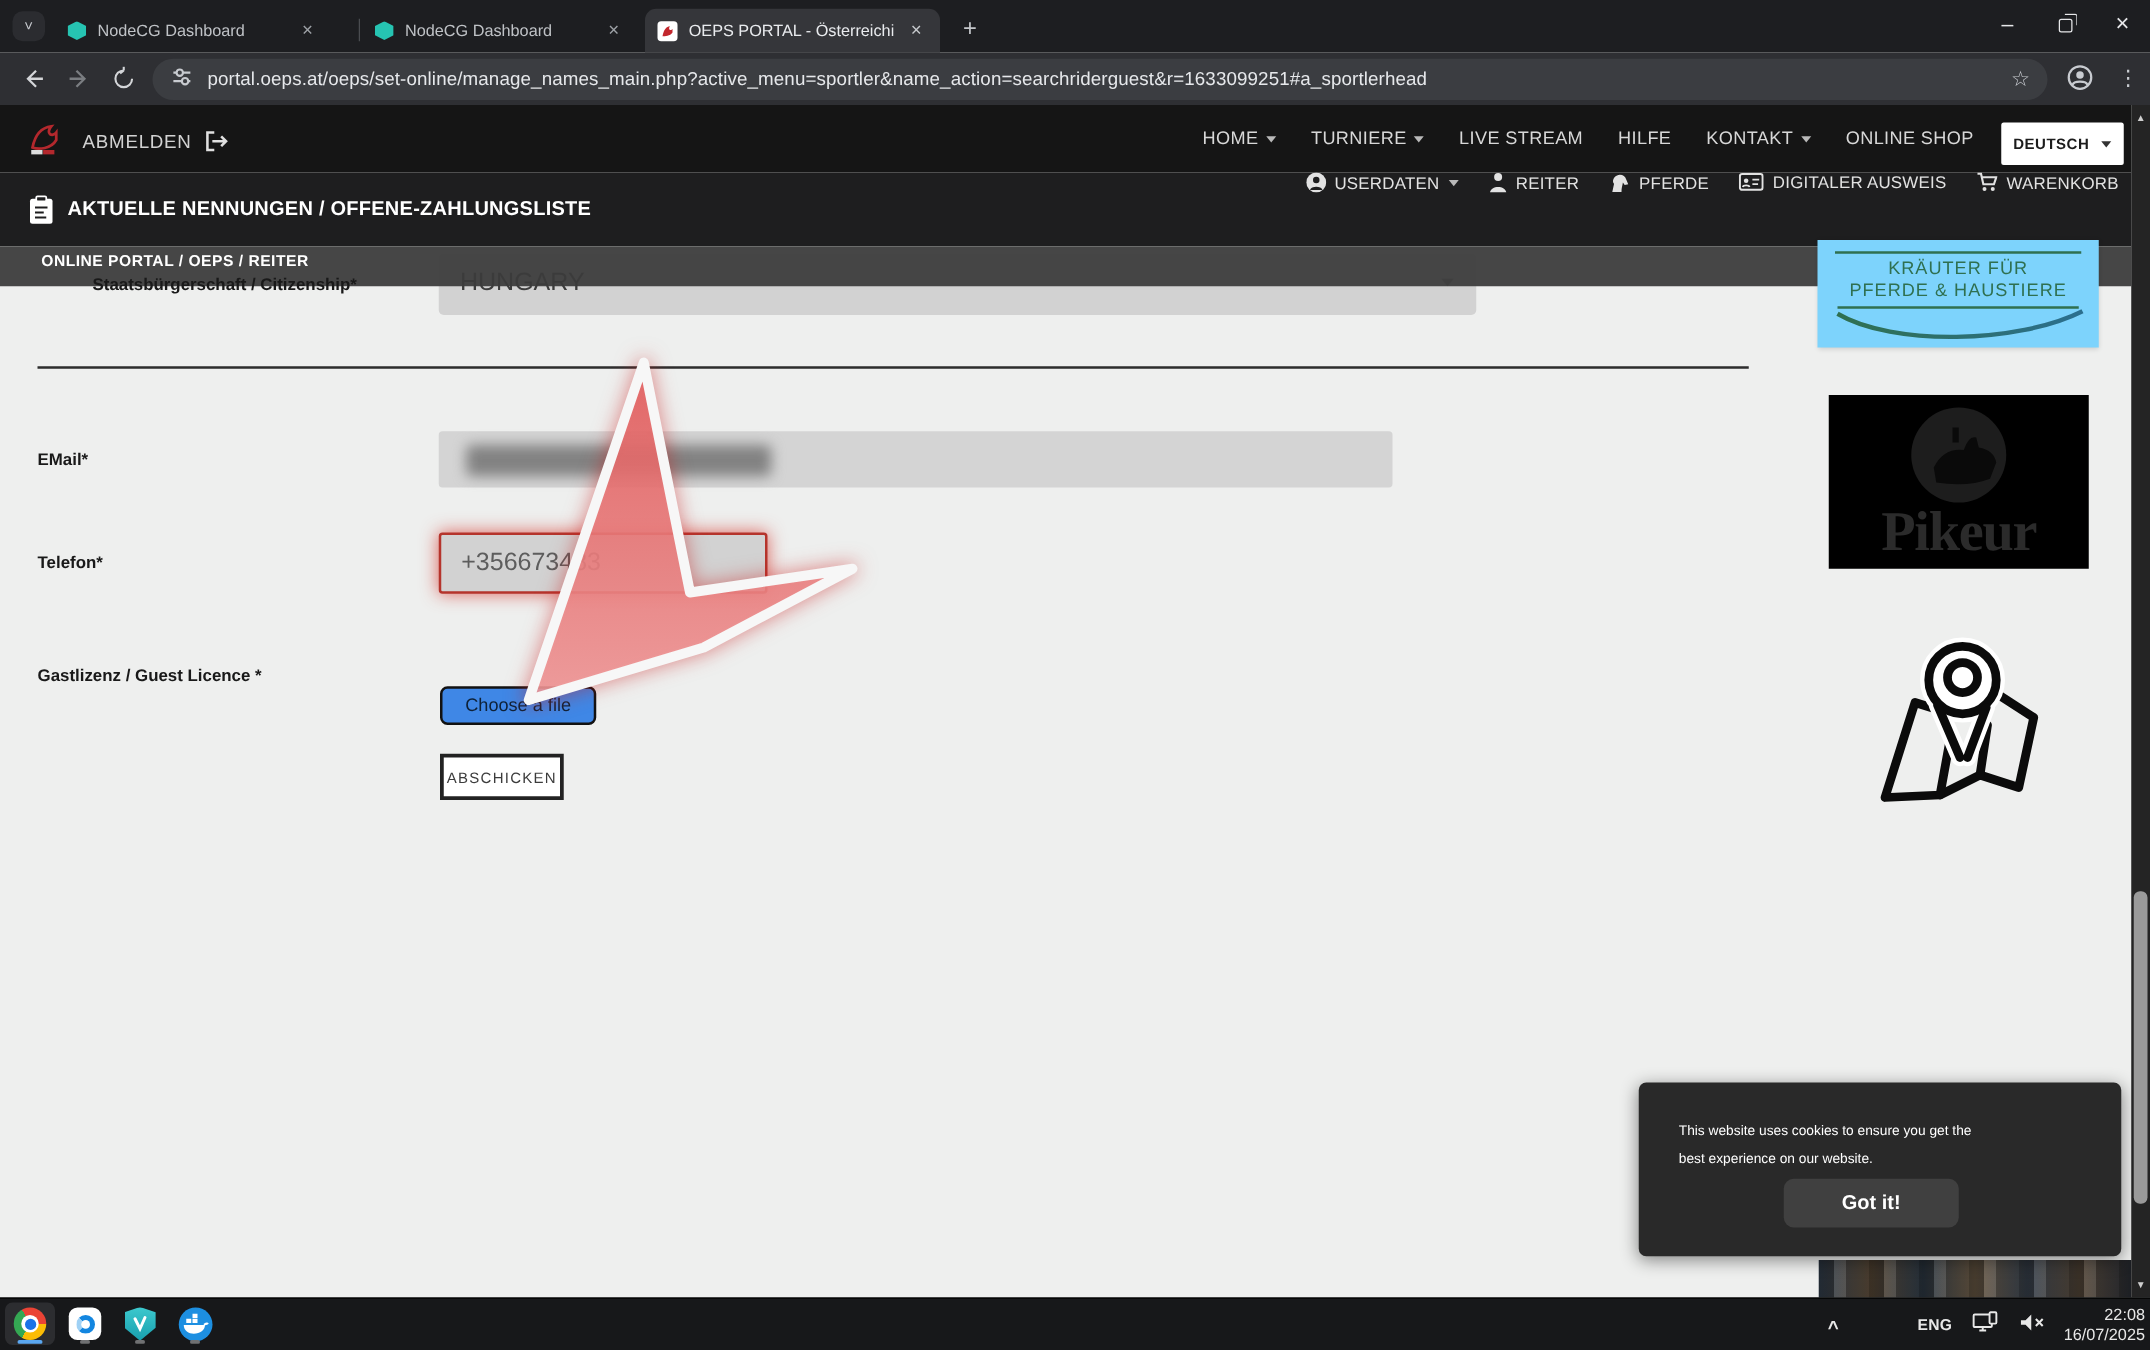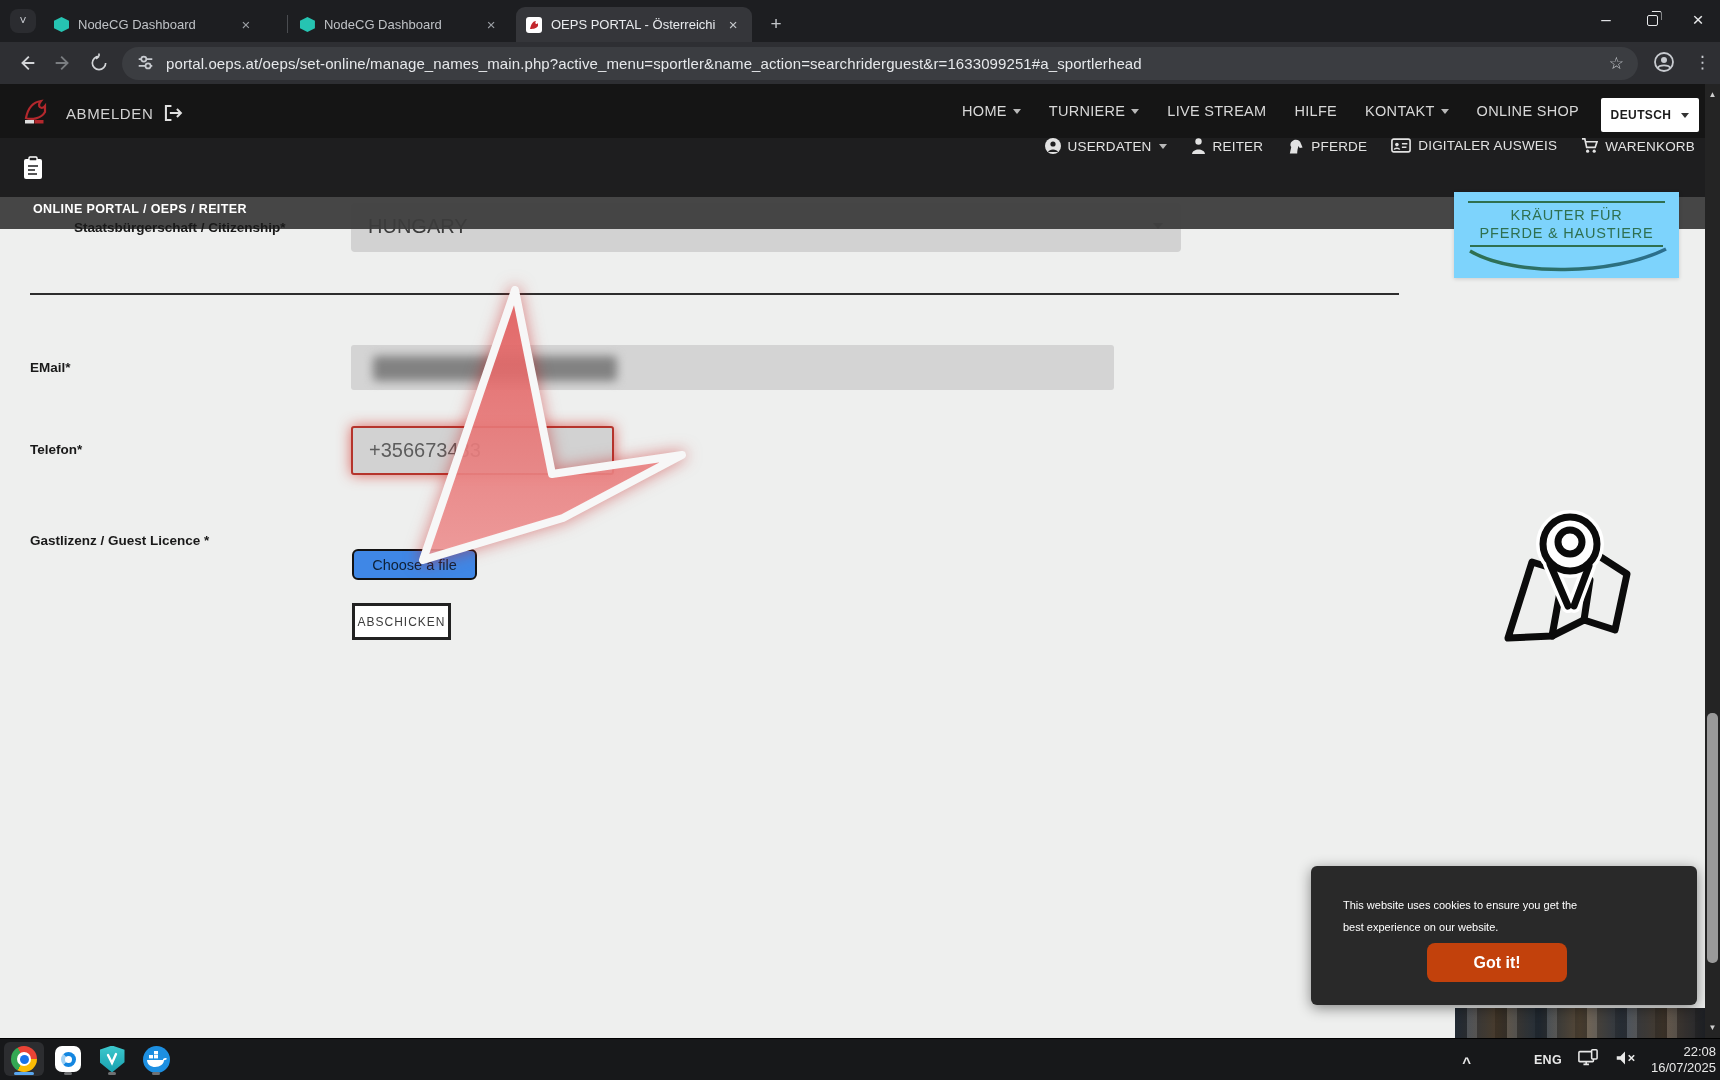--- a/index.html
+++ b/index.html
@@ -68,21 +68,21 @@
   .pikeur-word{position:absolute;bottom:4px;width:100%;text-align:center;font-family:"Liberation Serif",serif;font-weight:bold;font-size:45px;color:#2b2b2b;letter-spacing:-1px;}
   .ad-map{left:1496px;top:508px;width:140px;height:140px;}
   .ad-horse{left:1455px;top:712px;width:217px;height:296px;background:#fff;}
   .oepsword{position:absolute;left:12px;top:118px;font-size:47px;font-weight:bold;letter-spacing:1px;}
   .photostrip{position:absolute;left:1455px;top:1008px;width:250px;height:30px;z-index:6;background:linear-gradient(90deg,#33404f,#5a4a38,#2e3a46,#6b5a45,#3a4450,#57493b,#2c3037);}
   .photostrip::after{content:"";position:absolute;inset:0;background:repeating-linear-gradient(90deg,rgba(0,0,0,.35) 0 12px,rgba(255,255,255,.08) 12px 22px,rgba(0,0,0,.2) 22px 40px);}
 
   
   .cookie{position:absolute;left:1311px;top:866px;width:386px;height:139px;background:#292929;border-radius:6px;box-shadow:0 3px 14px rgba(0,0,0,.45);z-index:30;}
   .cookie p{margin:12px;position:absolute;left:20px;top:16px;width:356px;color:#fff;font-size:11px;line-height:22px;}
-  .gotit{position:absolute;left:116px;top:77px;width:140px;height:39px;background:#c2410c;border-radius:8px;color:#fff;font-weight:bold;font-size:16px;display:flex;align-items:center;justify-content:center;}
+  .gotit{position:absolute;left:116px;top:77px;width:140px;height:39px;background:#404040;border-radius:8px;color:#fff;font-weight:bold;font-size:16px;display:flex;align-items:center;justify-content:center;}
 
   
   .sbar{position:absolute;left:1705px;top:84px;width:15px;height:954px;background:#242424;z-index:40;}
   .sarrow{position:absolute;left:0;width:15px;text-align:center;color:#cfcfcf;font-size:8px;}
   .sthumb{position:absolute;left:2px;top:629px;width:11px;height:250px;background:#9a9a9a;border-radius:5px;}
 
   
   .taskbar{position:absolute;left:0;top:1038px;width:1720px;height:42px;background:#17181a;border-top:1px solid #000;z-index:50;}
   .tbapp{position:absolute;top:3px;width:40px;height:34px;border-radius:6px;display:flex;align-items:center;justify-content:center;}
   .tbind{position:absolute;bottom:1px;left:50%;transform:translateX(-50%);height:3px;border-radius:2px;}
@@ -215,20 +215,21 @@
     </div>
   </div>
 
   <div class="hdr2">
     <div class="subtitle">
       <svg width="22" height="24" viewBox="0 0 22 24">
           <rect x="2" y="3" width="18" height="20" rx="2" fill="#fff"></rect>
           <rect x="7" y="1" width="8" height="4" rx="1" fill="#1e1e1f" stroke="#fff" stroke-width="1.4"></rect>
           <path d="M6,10 H16 M6,14 H13 M6,18 H15" stroke="#1e1e1f" stroke-width="1.6"></path>
         </svg>
+      <span>AKTUELLE NENNUNGEN / OFFENE-ZAHLUNGSLISTE</span>
     </div>
     <div class="menu2">
       <span class="m2item">
         <svg width="16" height="16" viewBox="0 0 16 16">
             <circle cx="8" cy="8" r="8" fill="#e2e2e2"></circle>
             <circle cx="8" cy="6" r="2.6" fill="#1e1e1f"></circle>
             <path d="M3,14 C4,10.5 12,10.5 13,14 Z" fill="#1e1e1f"></path>
           </svg>
         <span>USERDATEN</span>
           <span class="caret"></span>
@@ -312,20 +313,28 @@
       <defs>
           <linearGradient id="kg" x1="0" y1="0" x2="1" y2="0">
             <stop offset="0" stop-color="#2f7050"></stop>
             <stop offset="1" stop-color="#2b6f8f"></stop>
           </linearGradient>
         </defs>
       <path d="M16,4 C60,30 160,28 212,2" stroke="url(#kg)" stroke-width="3.5" fill="none"></path>
     </svg>
   </div>
 
+  <div class="ad ad-pikeur">
+    <svg width="208" height="90" viewBox="0 0 208 90">
+      <circle cx="104" cy="48" r="38" fill="#1d1d1d"></circle>
+      <path d="M84,58 q8,-16 24,-14 q4,-12 10,-10 l2,8 q12,2 14,12 l-5,13 q-18,7 -43,3 z" fill="#0a0a0a"></path>
+      <rect x="99" y="26" width="5" height="12" fill="#0a0a0a"></rect>
+    </svg>
+    <div class="pikeur-word">Pikeur</div>
+  </div>
 
   <div class="ad ad-map">
     <svg width="140" height="140" viewBox="0 0 140 140">
       <g stroke="#0b0b0b" stroke-width="7" fill="none" stroke-linejoin="round" stroke-linecap="round">
         <path d="M12,130 L36,54 L68,64 L100,46 L131,66 L119,122 L88,112 L56,128 Z"></path>
         <path d="M56,128 L64,84 M88,112 L94,72"></path>
       </g>
       <g stroke="#fff" stroke-width="14" fill="none" stroke-linecap="round">
         <circle cx="74" cy="36" r="27"></circle>
           <path d="M54,56 L72,98 M93,58 L78,98"></path>

